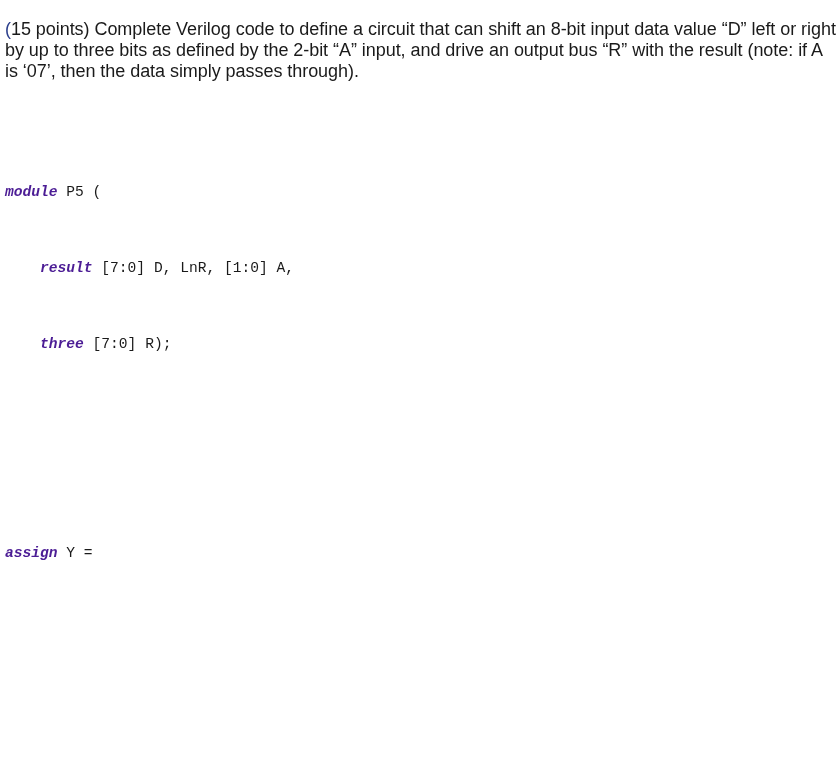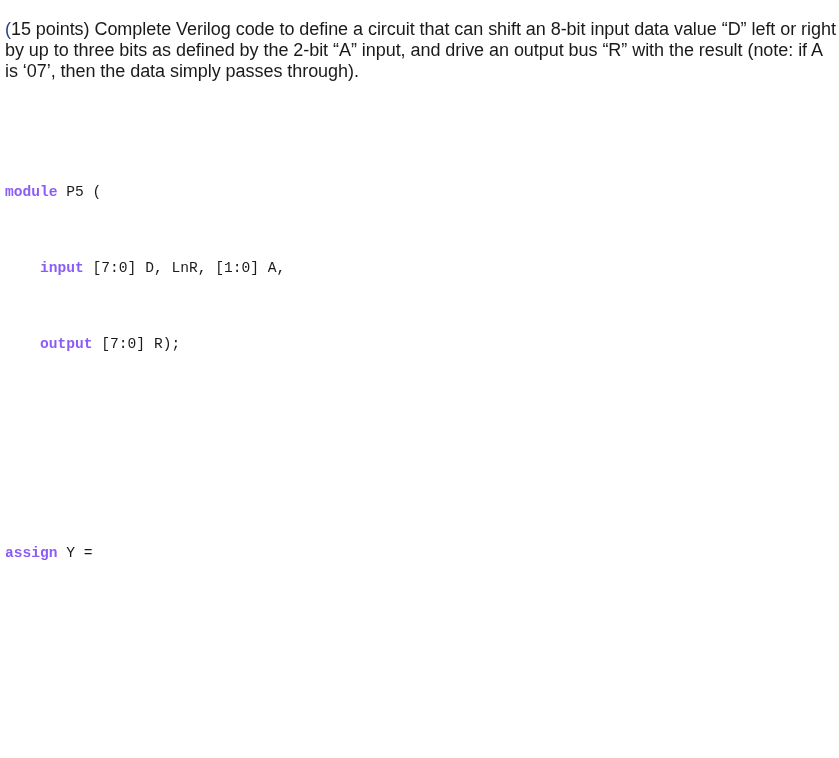--- a/index.html
+++ b/index.html
@@ -48,22 +48,23 @@
     line-height: 19px;
     color: #1a1a1a;
     white-space: pre;
   }
   .code-line {
     display: block;
     white-space: pre;
     min-height: 19px;
   }
   .kw {
-    color: #8b5cf6;
+    color: #4c1d95;
     font-weight: bold;
+    font-style: italic;
   }
   .plain {
     color: #1a1a1a;
     font-weight: normal;
     text-align: center;
   }
   
   .answer-space {
     display: block;
     height: 438px;
@@ -75,23 +76,23 @@
 <div id="question-block">
   <span class="q-line"><span class="lead-paren">(</span><span>15 points) Complete Verilog code to define a circuit that can shift an 8-bit input data value “D” left or right</span></span>
   <span class="q-line">by up to three bits as defined by the 2-bit “A” input, and drive an output bus “R” with the result (note: if A</span>
   <span class="q-line">is ‘07’, then the data simply passes through).</span>
 </div>
 
 <div id="code-block">
 
   <span class="code-line"><span class="kw">module</span><span class="plain"> P5 (</span></span>
 
-  <span class="code-line"><span class="kw">    input</span><span class="plain"> [7:0] D, LnR, [1:0] A,</span></span>
+  <span class="code-line"><span class="kw">    result</span><span class="plain"> [7:0] D, LnR, [1:0] A,</span></span>
 
-  <span class="code-line"><span class="kw">    output</span><span class="plain"> [7:0] R);</span></span>
+  <span class="code-line"><span class="kw">    three</span><span class="plain"> [7:0] R);</span></span>
 
   <span class="code-line">&nbsp;</span>
   <span class="code-line">&nbsp;</span>
 
   <span class="code-line"><span class="kw">assign</span><span class="plain"> Y =</span></span>
 
   <span class="answer-space">&nbsp;</span>
 
   
 

